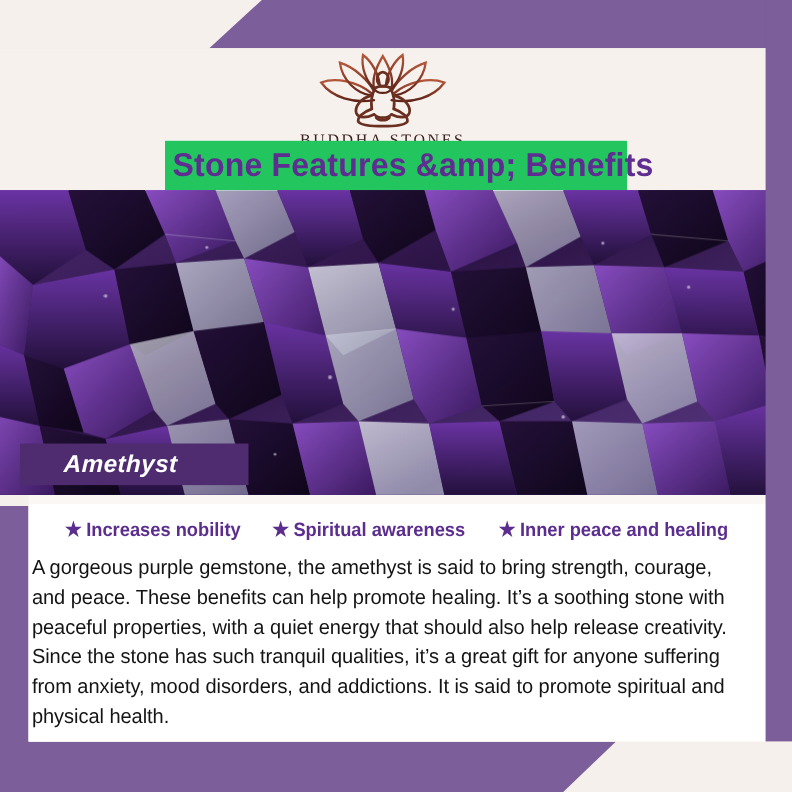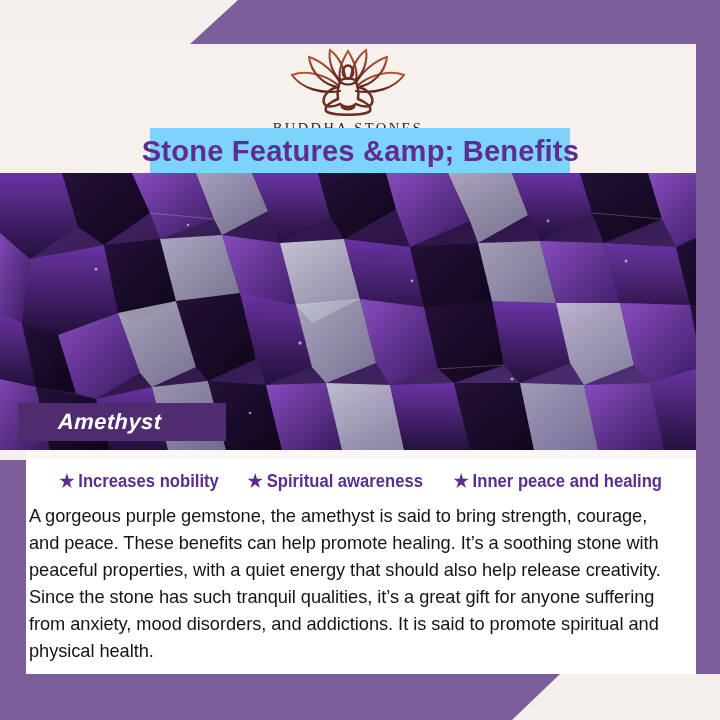--- a/index.html
+++ b/index.html
@@ -58,22 +58,22 @@
     font-family:"Liberation Serif", serif;
     font-size:14.5px;
     letter-spacing:2.4px;
     color:#3a2320;
     font-weight:400;
   }
 
   
   .title-band{
     position:absolute;left:150px;top:128px;width:420px;height:45px;
-    background:#7dd3fc;z-index:6;
-    display:flex;align-items:center;justify-content:center;
+    background:#22c55e;z-index:6;
+    display:flex;align-items:center;
   }
   .title-text{
     font-family:"Liberation Sans Narrow","Liberation Sans",sans-serif;
     font-weight:bold;
     font-size:30px;
     letter-spacing:.2px;
     color:#5f2d91;
     transform:scaleX(.97);
     white-space:nowrap;
   }

